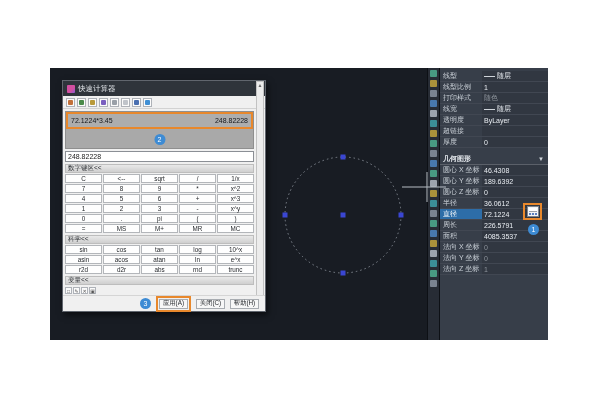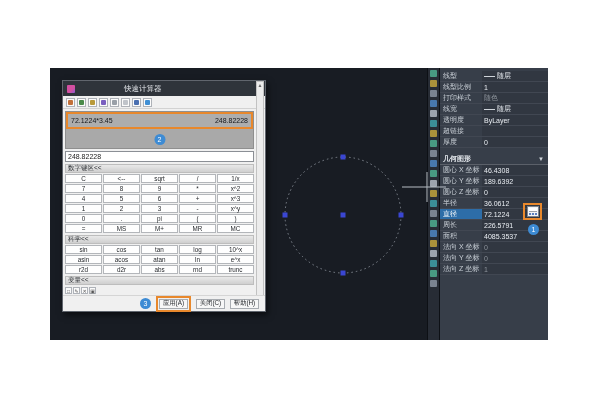--- a/index.html
+++ b/index.html
@@ -32,21 +32,21 @@
   .calcbtn .cb-top { height:4px; background:#ffffff; border-bottom:1px solid #9aa0a8; margin:1px 1px 0 1px; }
   .calcbtn .cb-keys { flex:1; margin:1px; background:repeating-linear-gradient(90deg,#5b80c0 0 2px,#e8ecf2 2px 3px); }
 
   
   .badge { position:absolute; width:11px; height:11px; border-radius:50%; background:#3d8bd4; color:#fff; font-size:7px; display:flex; align-items:center; justify-content:center; z-index:30; }
 
   
   .calc { position:absolute; left:12px; top:12px; width:204px; height:232px; background:#f0f0f0; border:1px solid #61666e; box-shadow:2px 3px 6px rgba(0,0,0,0.55); z-index:10; }
   .calc-title { height:15px; background:#2f343b; color:#e4e7eb; display:flex; align-items:center; font-size:7.5px; padding:0 4px; }
   .calc-title .ticon { width:8px; height:8px; margin-right:3px; background:linear-gradient(135deg,#d34fa0 60%,#8a5bd6); border-radius:1px; }
-  .calc-title .ttext { flex:1;margin-left:46px; }
+  .calc-title .ttext { flex:1; }
   .calc-title .tclose { color:#c6cad0; font-size:7px; cursor:default; }
   .calc-toolbar { height:13px; background:#f0f0f0; border-bottom:1px solid #d2d2d2; display:flex; align-items:center; gap:2px; padding-left:3px; }
   .calc-toolbar .ticonbtn { width:9px; height:9px; background:#fbfbfb; border:1px solid #aeb2b8; display:flex; align-items:center; justify-content:center; }
   .calc-toolbar .ticonbtn i { display:block; width:5px; height:5px; border-radius:1px; }
 
   .calc-content { position:absolute; left:0; top:28px; right:0; bottom:16px; padding:2px 11px 0 2px; }
   .calc-scroll { position:absolute; right:1px; top:0px; bottom:0px; width:8px; background:#ececec; border:1px solid #c2c2c2; font-size:5px; color:#666; display:flex; flex-direction:column; justify-content:space-between; align-items:center; line-height:6px; }
 
   .hist { height:38px; background:#a9a9a9; border:1px solid #8f8f8f; position:relative; }
   .expr-row { height:17px; border:2px solid #e8882c; display:flex; align-items:center; justify-content:space-between; padding:0 3px; font-size:7px; color:#14161a; background:#adadad; }

